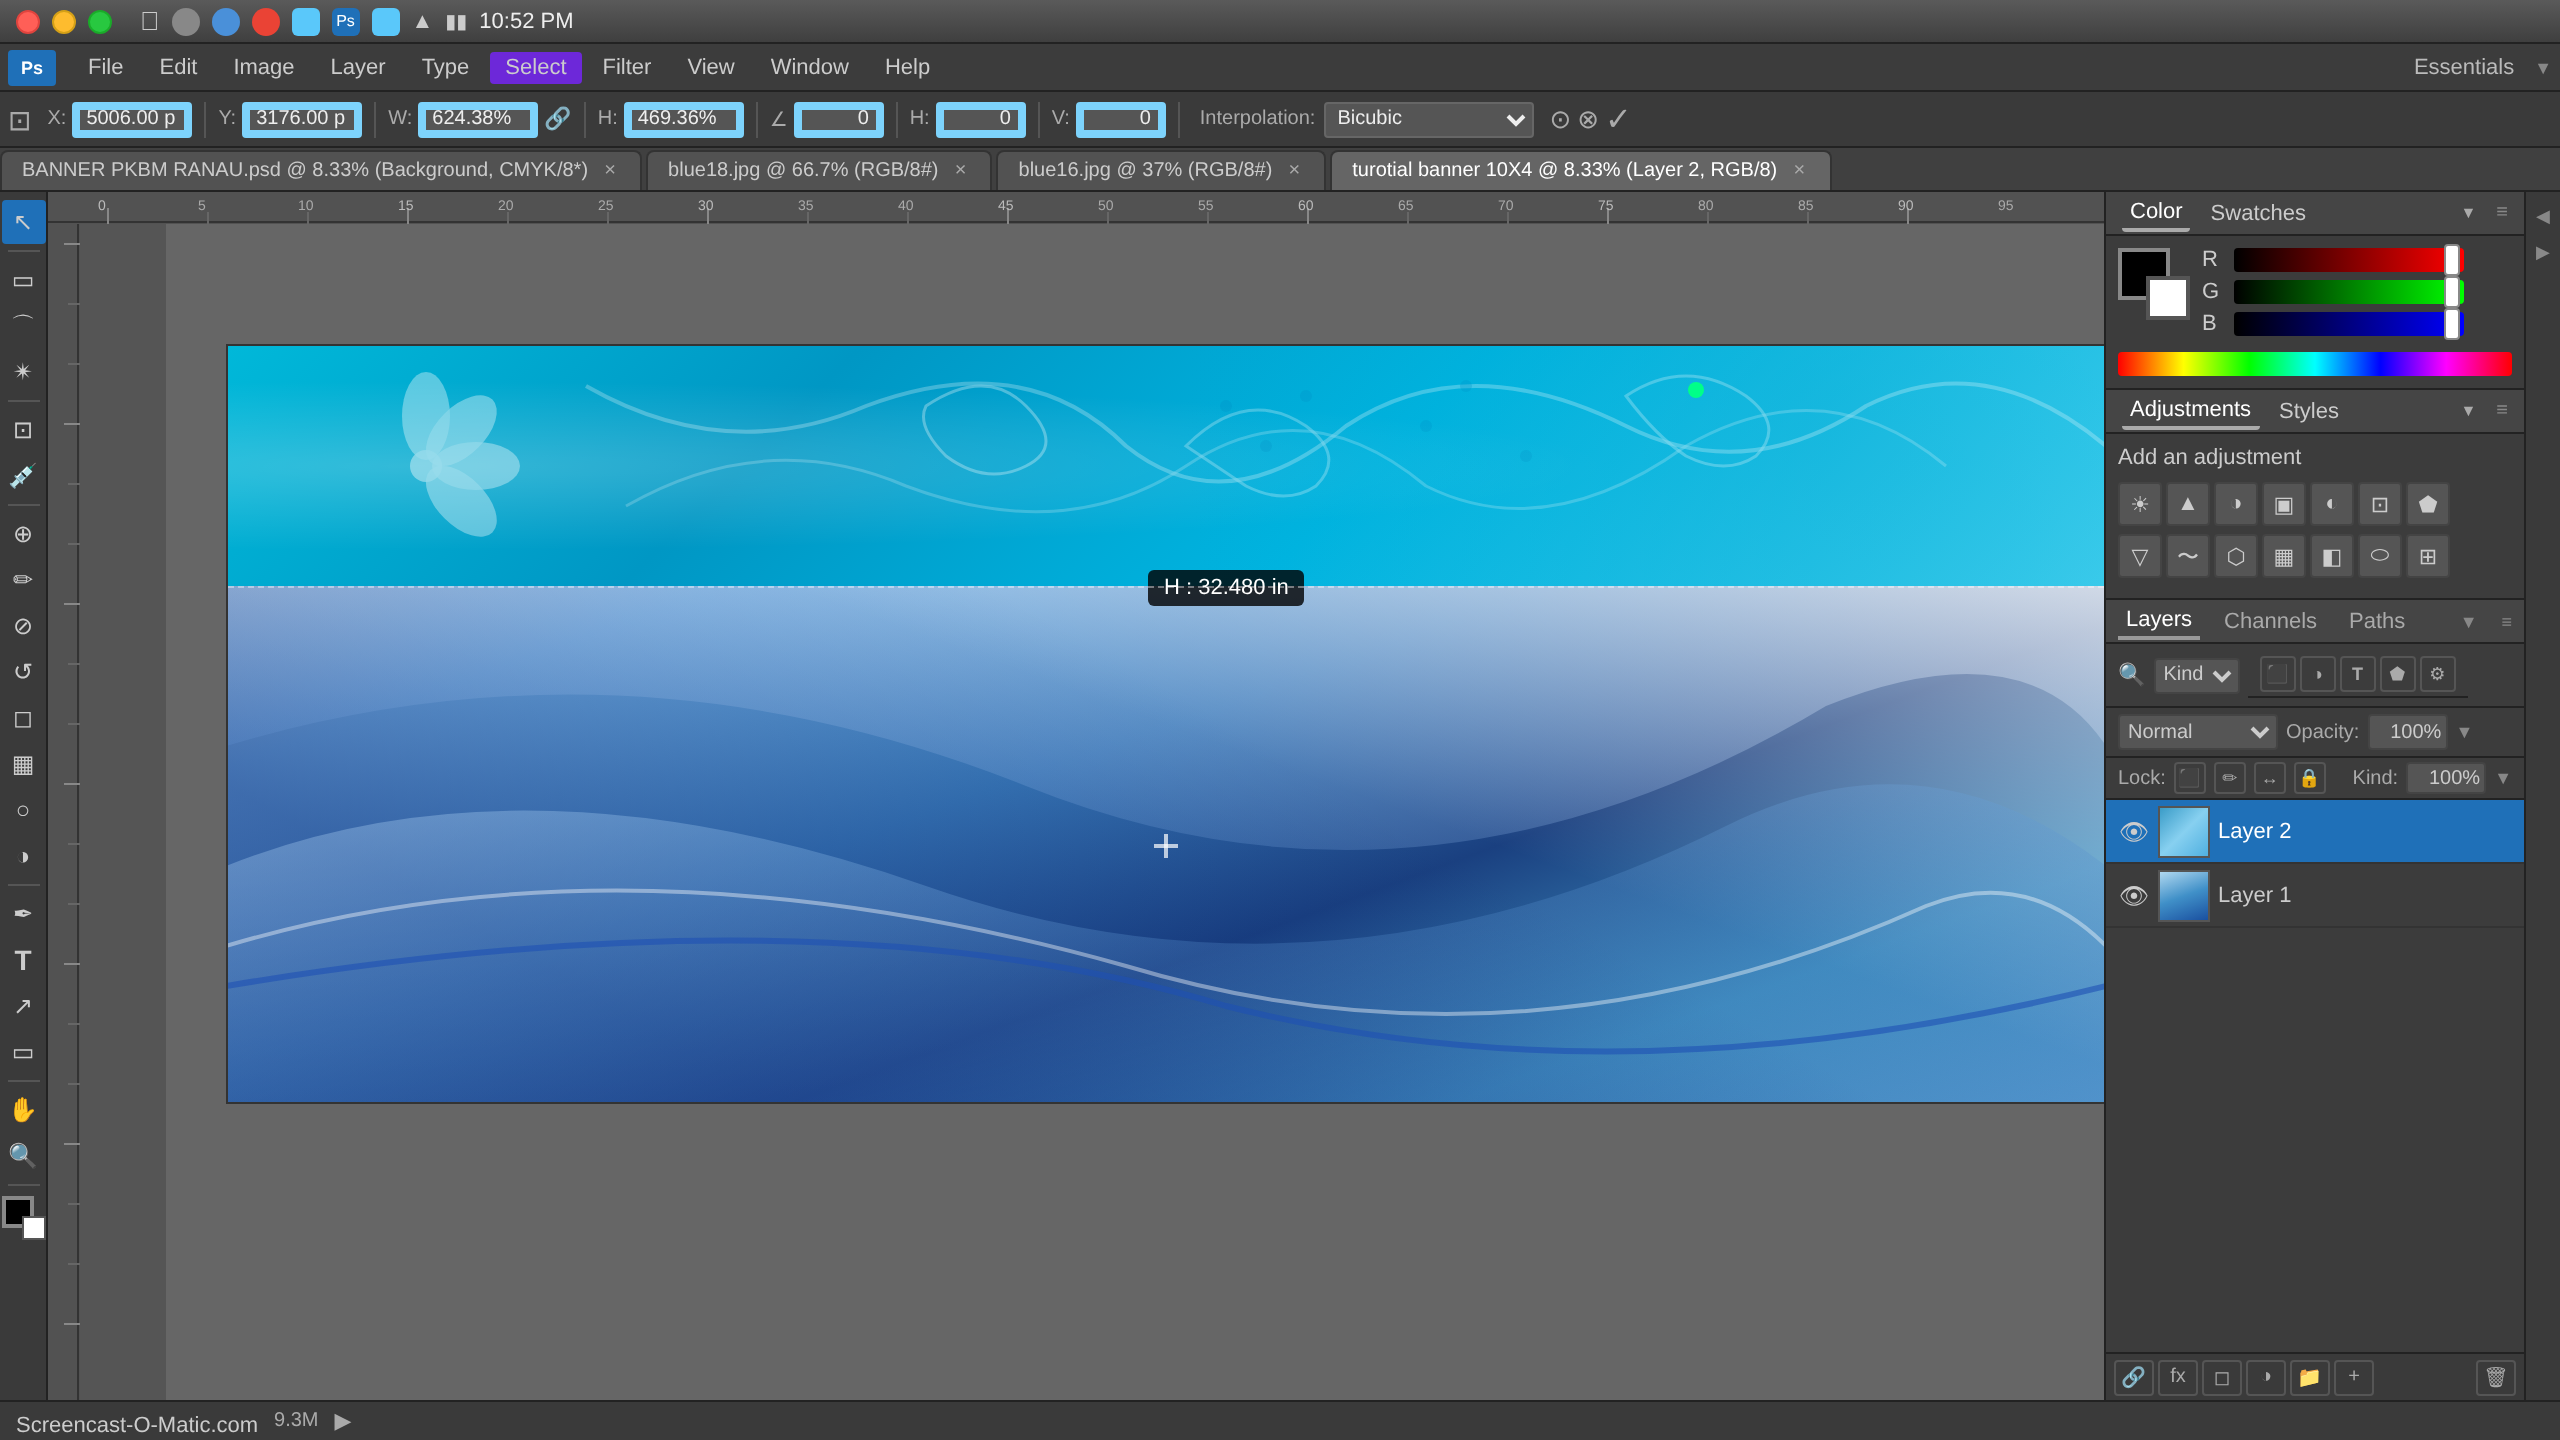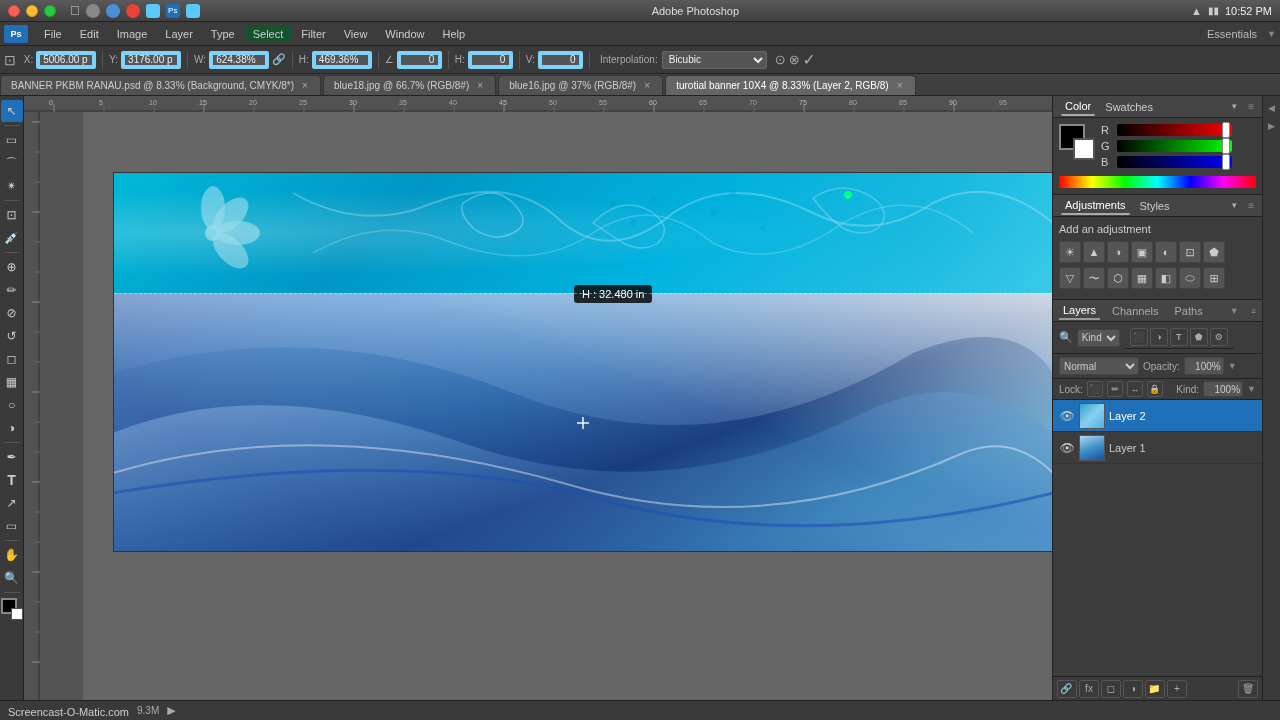--- a/index.html
+++ b/index.html
@@ -54,21 +54,21 @@
       font-size: 9px; font-weight: bold; color: white;
       margin-right: 6px;
     }
     .menu-item {
       padding: 2px 8px;
       color: #ccc;
       font-size: 11px;
       cursor: pointer;
       border-radius: 2px;
     }
-    .menu-item.active { background: #14532d; }
+    .menu-item.active { background: #6d28d9; }
 
     
     #options-bar {
       height: 28px;
       background: #3a3a3a;
       display: flex;
       align-items: center;
       padding: 0 4px;
       border-bottom: 1px solid #222;
       gap: 4px;
@@ -556,21 +556,20 @@
 
   <div style="margin-left:8px;display:flex;gap:6px;align-items:center;">
     <span style="font-size:13px;color:#ccc;"></span>
     <span style="width:14px;height:14px;background:#888;border-radius:50%;display:inline-block;"></span>
     <span style="width:14px;height:14px;background:#4a90d9;border-radius:50%;display:inline-block;"></span>
     <span style="width:14px;height:14px;background:#ea4335;border-radius:50%;display:inline-block;"></span>
     <span style="width:14px;height:14px;background:#5ac8fa;border-radius:3px;display:inline-block;"></span>
     <span style="width:14px;height:14px;background:#1f70b8;border-radius:3px;display:inline-block;font-size:8px;color:#fff;text-align:center;line-height:14px;">Ps</span>
     <span style="width:14px;height:14px;background:#5ac8fa;border-radius:3px;display:inline-block;"></span>
   </div>
-  <div id="title-bar-center">Adobe Photoshop</div>
   <div style="display:flex;gap:6px;align-items:center;">
     <span style="color:#ccc;font-size:11px;">▲</span>
     <span style="color:#ccc;font-size:10px;">▮▮</span>
     <span style="font-size:11px;color:#eee;">10:52 PM</span>
   </div>
 </div>
 
 <div id="ps-menubar">
   <div class="ps-logo">Ps</div>
   <div class="menu-item">File</div>

